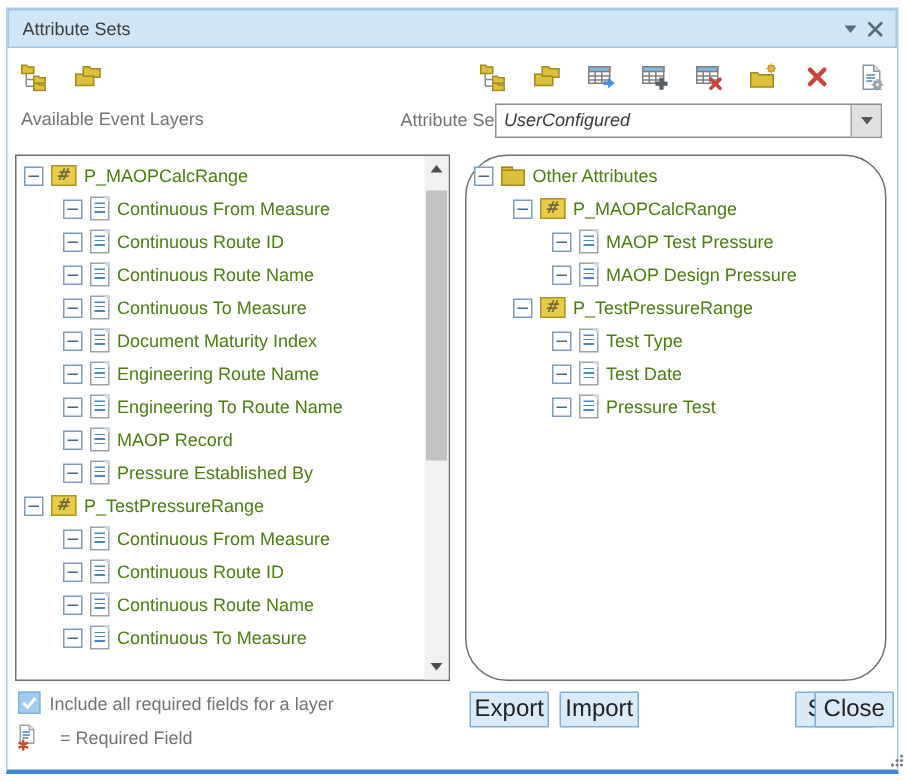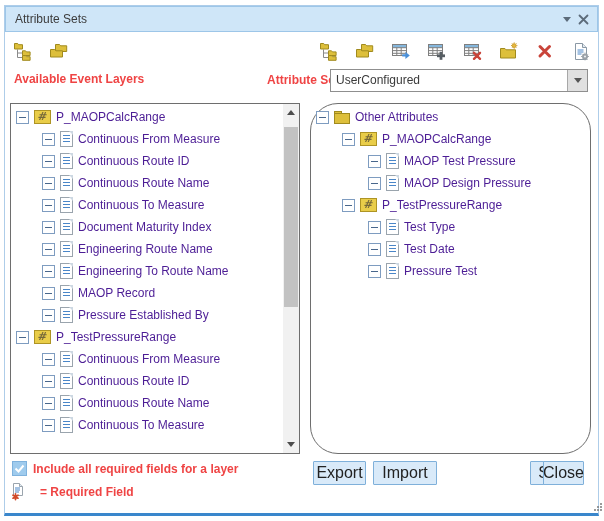--- a/index.html
+++ b/index.html
@@ -13,40 +13,40 @@
             border:1px solid #9dc6e8;box-sizing:border-box;display:flex;align-items:center;}
   #titlebar .title{padding-left:9px;color:#3c3c3c;flex:1;}
   .tb-ico{display:flex;align-items:center;justify-content:center;width:16px;height:16px;cursor:default;}
   .tri-down{width:0;height:0;border-left:4px solid transparent;border-right:4px solid transparent;border-top:5px solid #5c6b7a;}
   
   .toolbar{position:absolute;top:40px;height:22px;display:flex;align-items:center;}
   #toolbar-left{left:12px;gap:14px;}
   #toolbar-right{left:318px;width:274px;justify-content:space-between;}
   .tb-btn{display:flex;align-items:center;justify-content:center;width:22px;height:22px;}
   
-  .sec-label{position:absolute;white-space:nowrap;color:#ef4444;font-weight:bold;}
+  .sec-label{position:absolute;white-space:nowrap;color:#737373;}
   #lbl-available{left:14px;top:72px;}
   #lbl-attrset{left:267px;top:73px;}
   
   #combo{position:absolute;left:330px;top:69px;width:258px;height:23px;background:#fff;
          border:1px solid #8f8f8f;box-sizing:border-box;display:flex;align-items:stretch;}
-  #combo .combo-value{flex:1;padding:3px 0 0 5px;white-space:nowrap;overflow:hidden;}
+  #combo .combo-value{flex:1;padding:3px 0 0 5px;white-space:nowrap;overflow:hidden;font-style:italic;}
   #combo .combo-btn{width:19px;background:#e0e0e0;border-left:1px solid #a8a8a8;display:flex;align-items:center;justify-content:center;}
   #combo .combo-btn .tri-down{border-top-color:#555;}
   
   .panel{position:absolute;background:#fff;border:1px solid #6e6e6e;box-sizing:border-box;}
   #left-panel{left:10px;top:103px;width:290px;height:351px;}
   #right-panel{left:310px;top:103px;width:281px;height:351px;border-radius:28px;}
   .tree{position:absolute;left:0;top:2px;right:16px;bottom:0;overflow:hidden;}
   #right-panel .tree{right:0;}
   .tree-row{display:flex;align-items:center;height:22px;gap:5px;white-space:nowrap;}
   .expand-box{flex:none;width:11px;height:11px;background:#fff;border:1px solid #7e9cc0;
               display:flex;align-items:center;justify-content:center;}
   .expand-box::after{content:"";width:7px;height:0;border-top:1px solid #49678c;}
-  .tree-label{color:#4c1d95;}
+  .tree-label{color:#4d7c0f;}
   
   .ticon{flex:none;position:relative;}
   .ticon-field{width:11px;height:14px;background:#fff;border:1px solid #9aa4ad;}
   .ticon-field::before{content:"";position:absolute;left:2px;right:2px;top:3px;bottom:3px;
      background:repeating-linear-gradient(to bottom,#4a86c8 0 1px,transparent 1px 3px);}
   .ticon-field::after{content:"";position:absolute;top:-1px;right:-1px;
      border-top:4px solid #cdd8e2;border-left:4px solid transparent;}
   .ticon-layer{width:15px;height:12px;background:#e9cd49;border:1px solid #ae9424;}
   .ticon-layer::before{content:"#";position:absolute;left:0;right:0;top:-1px;text-align:center;
      font:bold 11px/13px "DejaVu Sans",sans-serif;color:#75683a;transform:skewX(-10deg);}
@@ -68,23 +68,23 @@
             border:1px solid #7fb2dd;box-sizing:border-box;display:flex;align-items:center;justify-content:center;}
   .checkbox svg{visibility:hidden;}
   .checkbox.checked svg{visibility:visible;}
   #lbl-checkbox{left:33px;top:462px;}
   #req-icon{position:absolute;left:11px;top:482px;}
   #lbl-required{left:40px;top:485px;}
   .btn{position:absolute;top:461px;height:24px;background:#d9eaf9;border:1px solid #7fb0da;
        box-sizing:border-box;color:#222;font-family:"Liberation Sans",sans-serif;font-size:16px;
        display:flex;align-items:center;justify-content:center;border-radius:1px;}
   #btn-export{left:313px;width:53px;}
-  #btn-import{left:373px;width:64px;}
+  #btn-import{left:373px;width:53px;}
   #btn-save{left:482px;width:53px;margin-left:48px;}
-  #btn-close{left:543px;width:41px;}
+  #btn-close{left:543px;width:53px;}
   #grip{position:absolute;left:592px;top:502px;}
 </style>
 </head>
 <body>
 
 <div id="screen">
   <div id="window"></div>
 
   <div id="titlebar">
     <span class="title">Attribute Sets</span>

